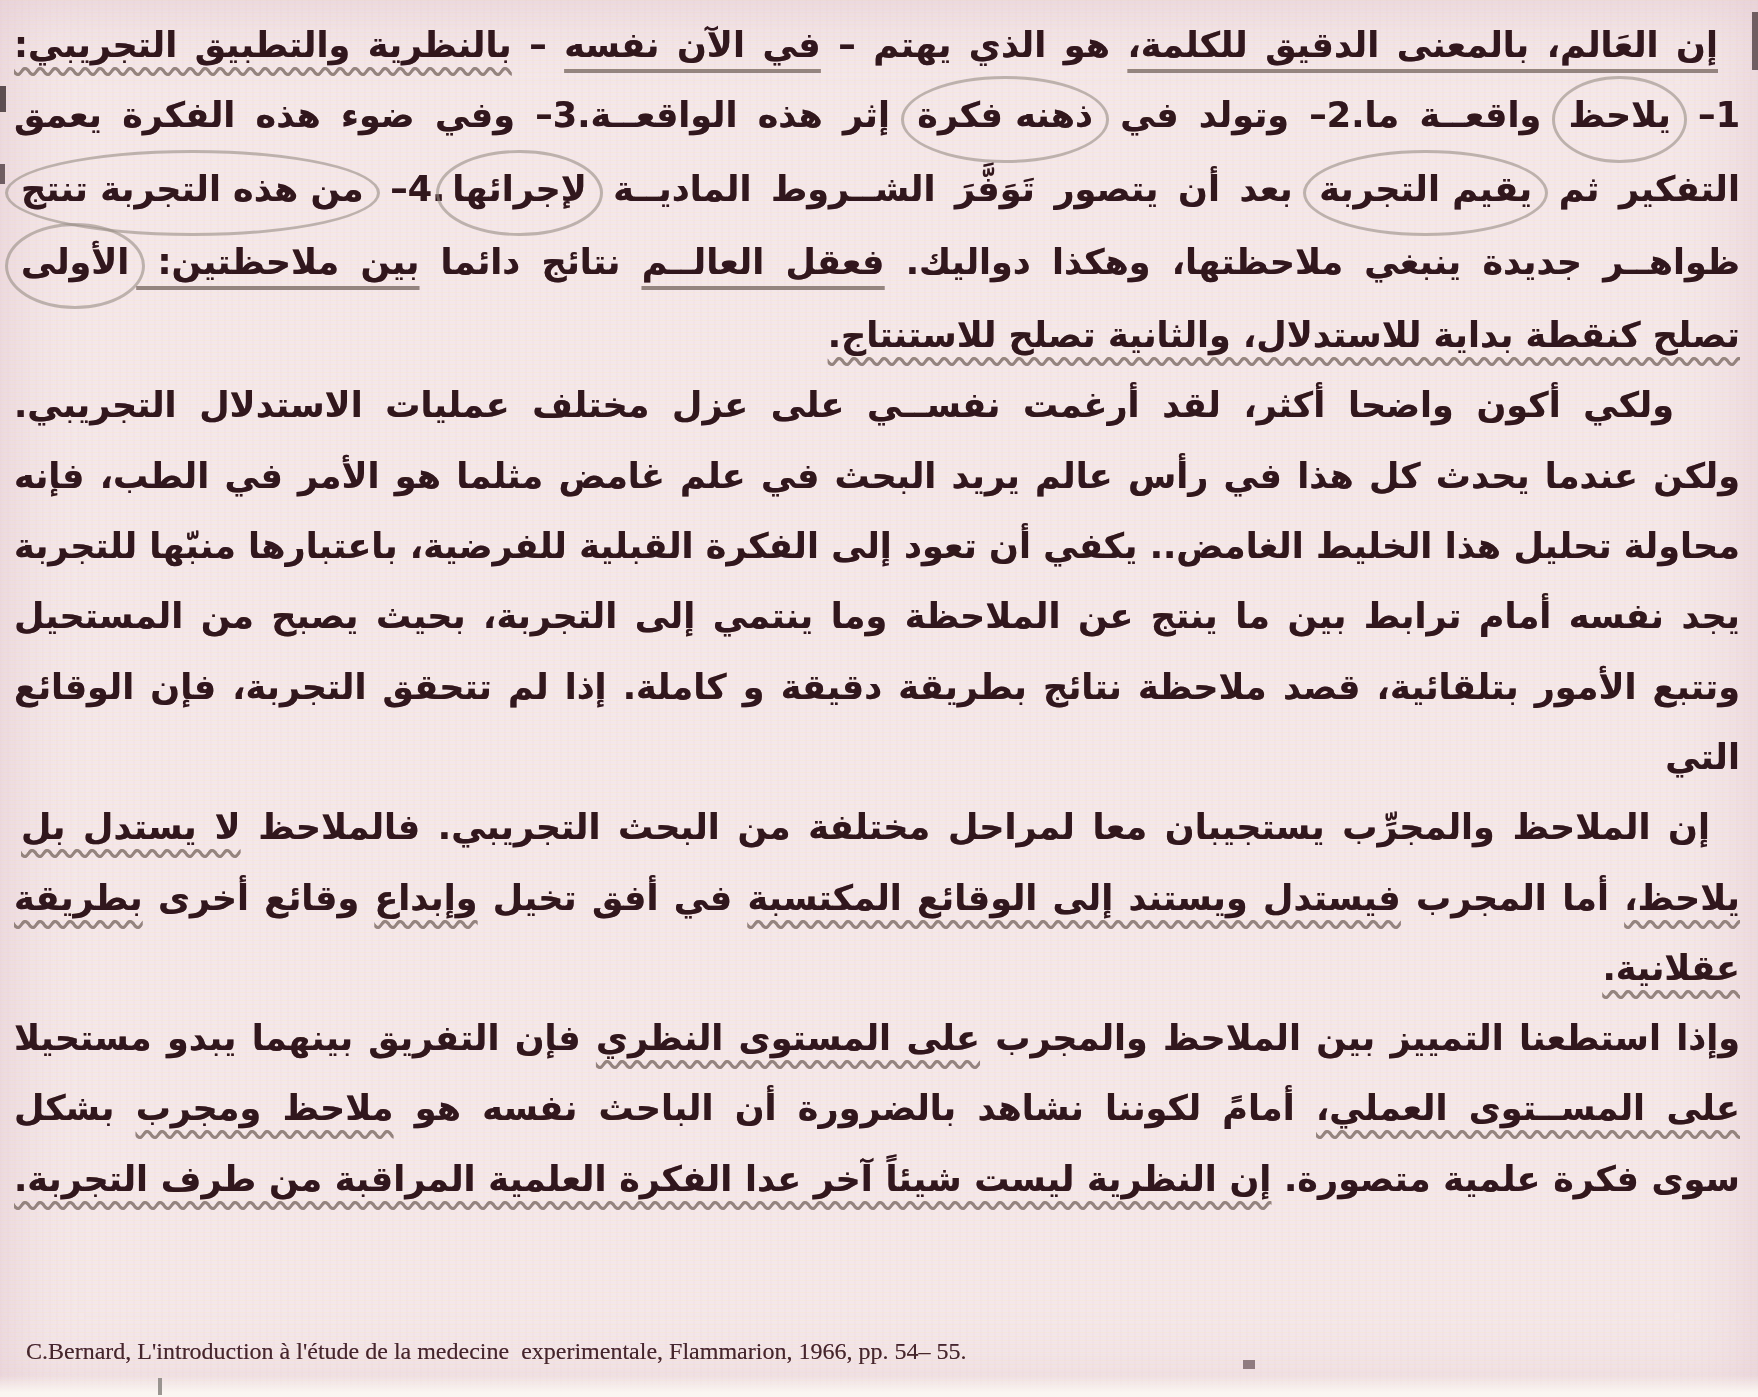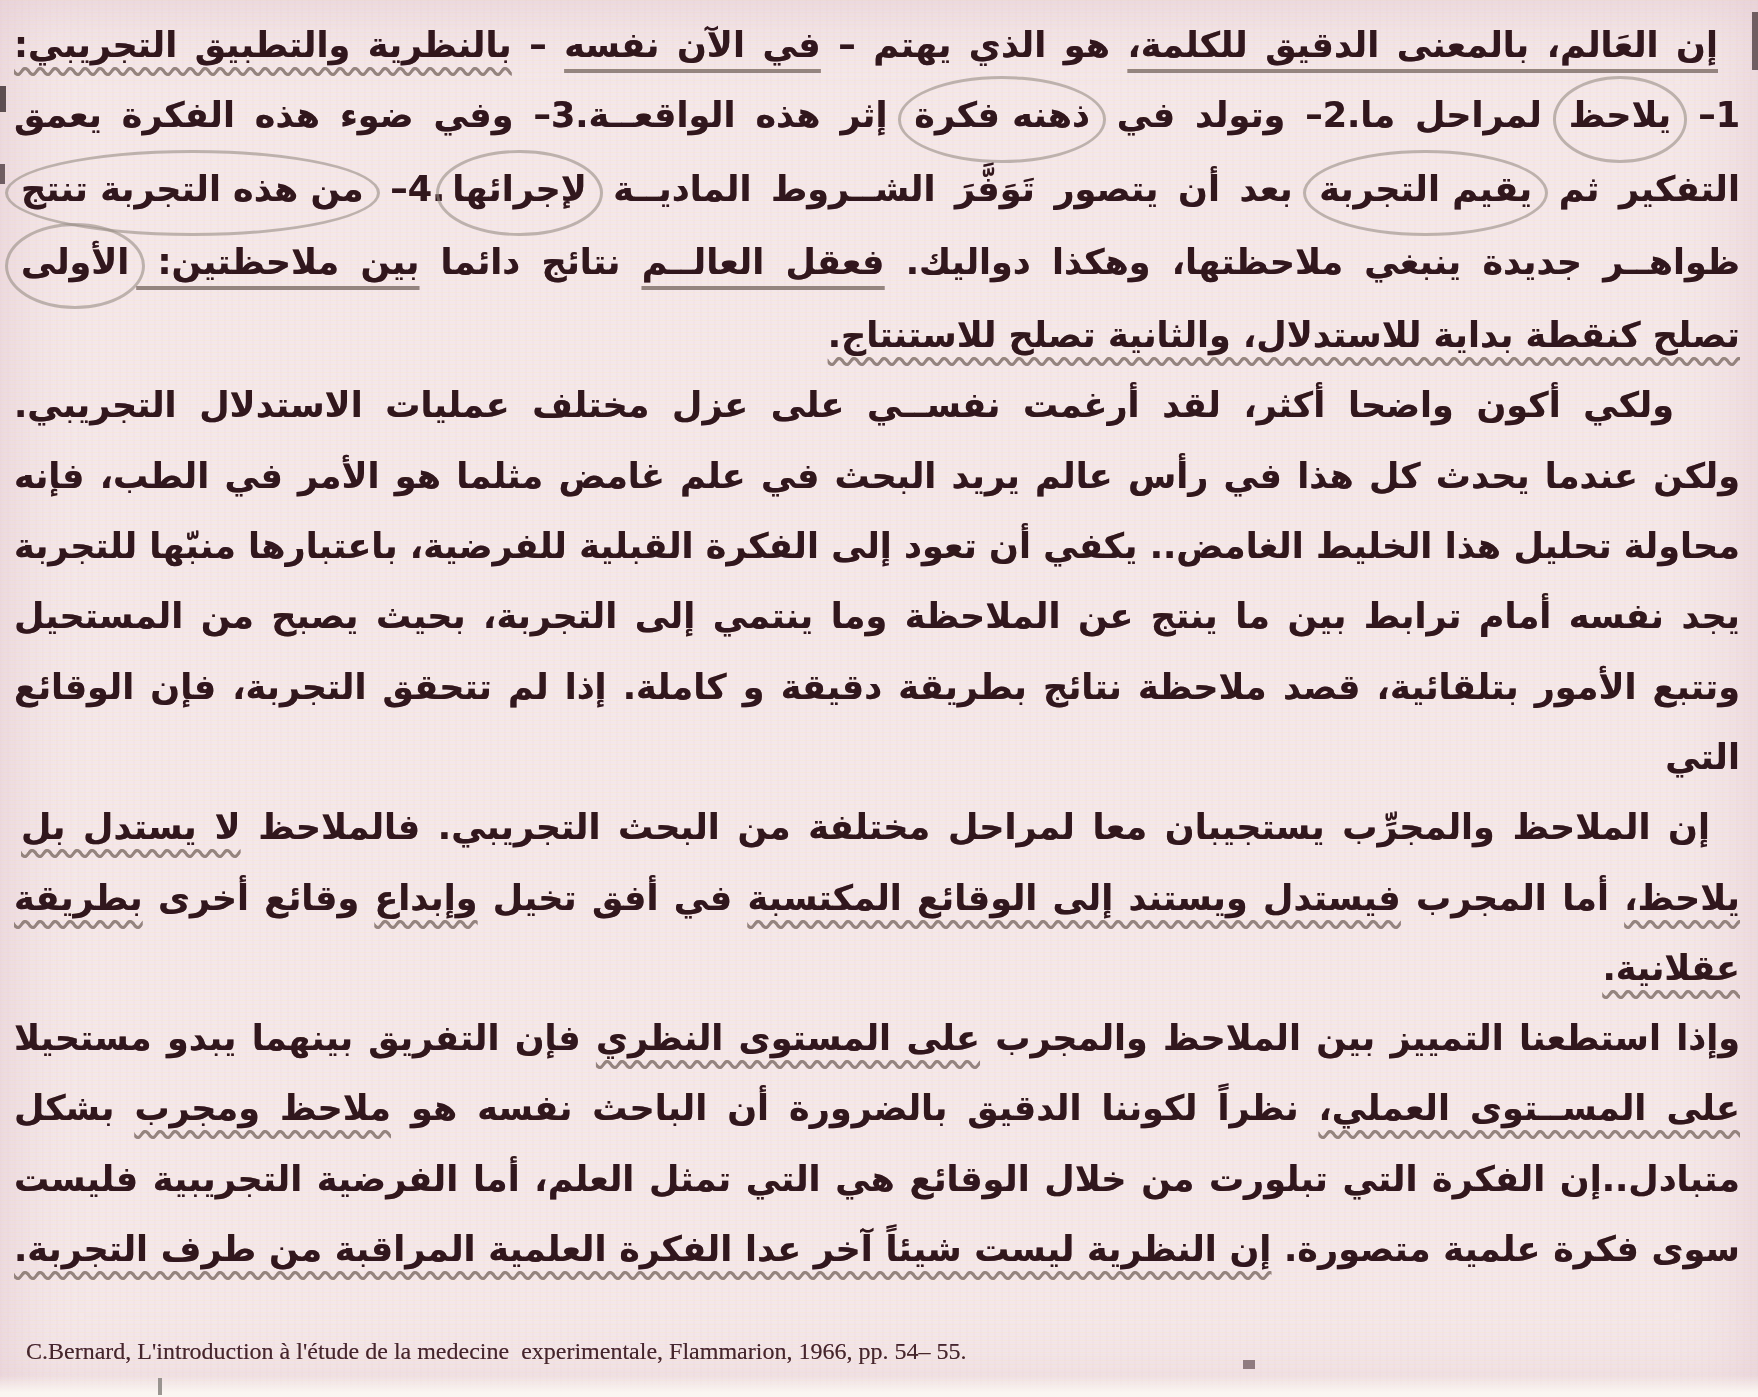--- a/index.html
+++ b/index.html
@@ -74,21 +74,21 @@
 </style>
 </head>
 <body>
 
 <div class="page">
 
   <div class="textblock">
 
     <div class="line in1"><span class="u">إن العَالم، بالمعنى الدقيق للكلمة،</span><span> هو الذي يهتم – </span><span class="u">في الآن نفسه</span><span> – </span><span class="w">بالنظرية والتطبيق التجريبي:</span></div>
 
-    <div class="line"><span>1– </span><span class="c">يلاحظ</span><span> لمراحل ما.2– وتولد في </span><span class="c">ذهنه فكرة</span><span> إثر هذه الواقعــة.3– وفي ضوء هذه الفكرة يعمق</span></div>
+    <div class="line"><span>1– </span><span class="c">يلاحظ</span><span> واقعــة ما.2– وتولد في </span><span class="c">ذهنه فكرة</span><span> إثر هذه الواقعــة.3– وفي ضوء هذه الفكرة يعمق</span></div>
 
     <div class="line"><span>التفكير ثم </span><span class="c">يقيم التجربة</span><span> بعد أن يتصور تَوَفَّرَ الشــروط الماديــة </span><span class="c">لإجرائها</span><span>.4– </span><span class="c">من هذه التجربة تنتج</span></div>
 
     <div class="line"><span>ظواهــر جديدة ينبغي ملاحظتها، وهكذا دواليك. </span><span class="u">فعقل العالــم</span><span> نتائج دائما </span><span class="u">بين ملاحظتين: </span><span class="c">الأولى</span></div>
 
     <div class="line short"><span class="w">تصلح كنقطة بداية للاستدلال، والثانية تصلح للاستنتاج.</span></div>
 
     <div class="line in2"><span>ولكي أكون واضحا أكثر، لقد أرغمت نفســي على عزل مختلف عمليات الاستدلال التجريبي.</span></div>
 
     <div class="line"><span>ولكن عندما يحدث كل هذا في رأس عالم يريد البحث في علم غامض مثلما هو الأمر في الطب، فإنه</span></div>
@@ -99,23 +99,22 @@
 
     <div class="line"><span>وتتبع الأمور بتلقائية، قصد ملاحظة نتائج بطريقة دقيقة و كاملة. إذا لم تتحقق التجربة، فإن الوقائع التي</span></div>
 
 
     <div class="line in3"><span>إن الملاحظ والمجرِّب يستجيبان معا لمراحل مختلفة من البحث التجريبي. فالملاحظ </span><span class="w">لا يستدل بل</span></div>
 
     <div class="line"><span class="w">يلاحظ،</span><span> أما المجرب </span><span class="w">فيستدل ويستند إلى الوقائع المكتسبة</span><span> في أفق تخيل </span><span class="w">وإبداع</span><span> وقائع أخرى </span><span class="w">بطريقة عقلانية.</span></div>
 
     <div class="line"><span>وإذا استطعنا التمييز بين الملاحظ والمجرب </span><span class="w">على المستوى النظري</span><span> فإن التفريق بينهما يبدو مستحيلا</span></div>
 
-    <div class="line"><span class="w">على المســتوى العملي،</span><span> نظراً لكوننا الدقيق بالضرورة أن الباحث نفسه هو </span><span class="w">ملاحظ ومجرب</span><span> بشكل</span></div>
+    <div class="line"><span class="w">على المســتوى العملي،</span><span> أمامً لكوننا نشاهد بالضرورة أن الباحث نفسه هو </span><span class="w">ملاحظ ومجرب</span><span> بشكل</span></div>
 
-    <div class="line"><span>متبادل..إن الفكرة التي تبلورت من خلال الوقائع هي التي تمثل العلم، أما الفرضية التجريبية فليست</span></div>
 
     <div class="line"><span>سوى فكرة علمية متصورة. </span><span class="w">إن النظرية ليست شيئاً آخر عدا الفكرة العلمية المراقبة من طرف التجربة.</span></div>
 
   </div>
 
   <div class="citation">C.Bernard, L'introduction à l'étude de la medecine  experimentale, Flammarion, 1966, pp. 54– 55.</div>
 
   <div class="bottom-edge"></div>
   <div class="speck speck-a"></div>
   <div class="speck speck-b"></div>

